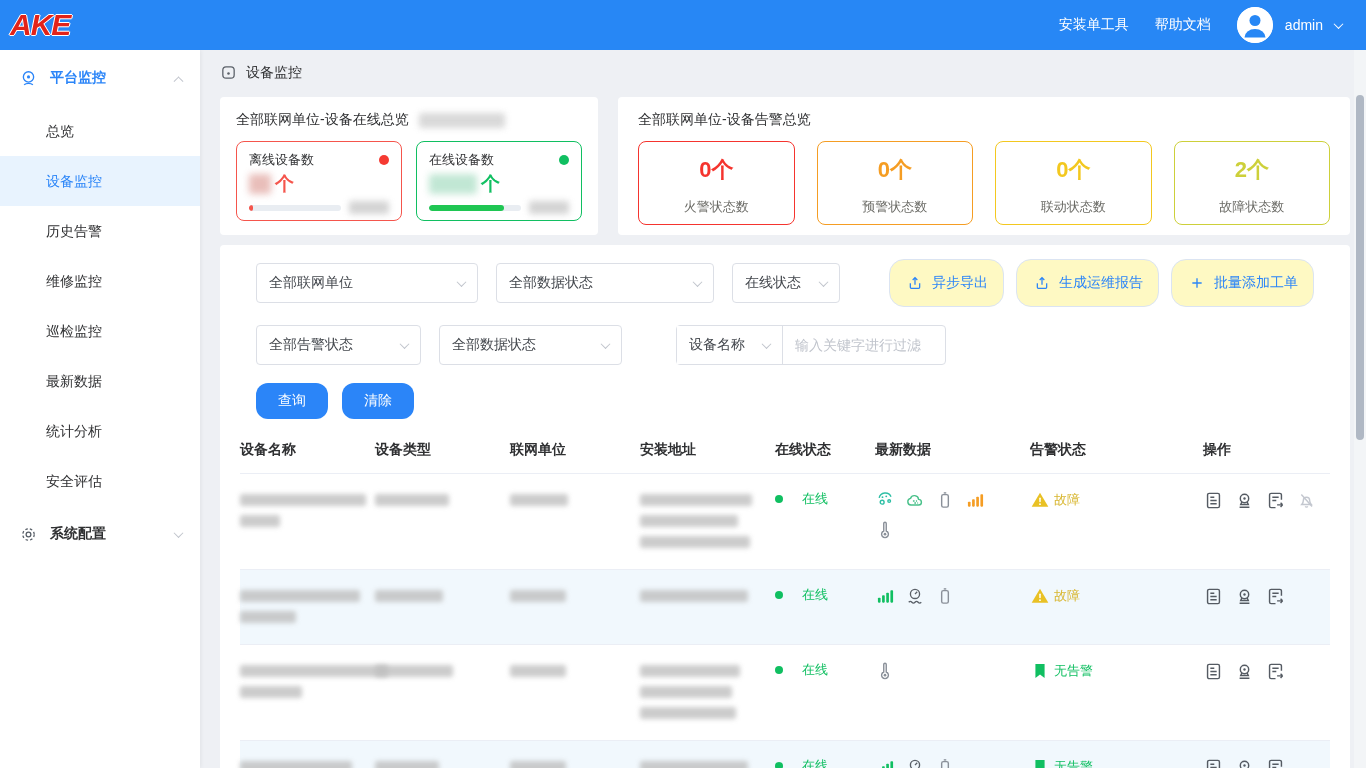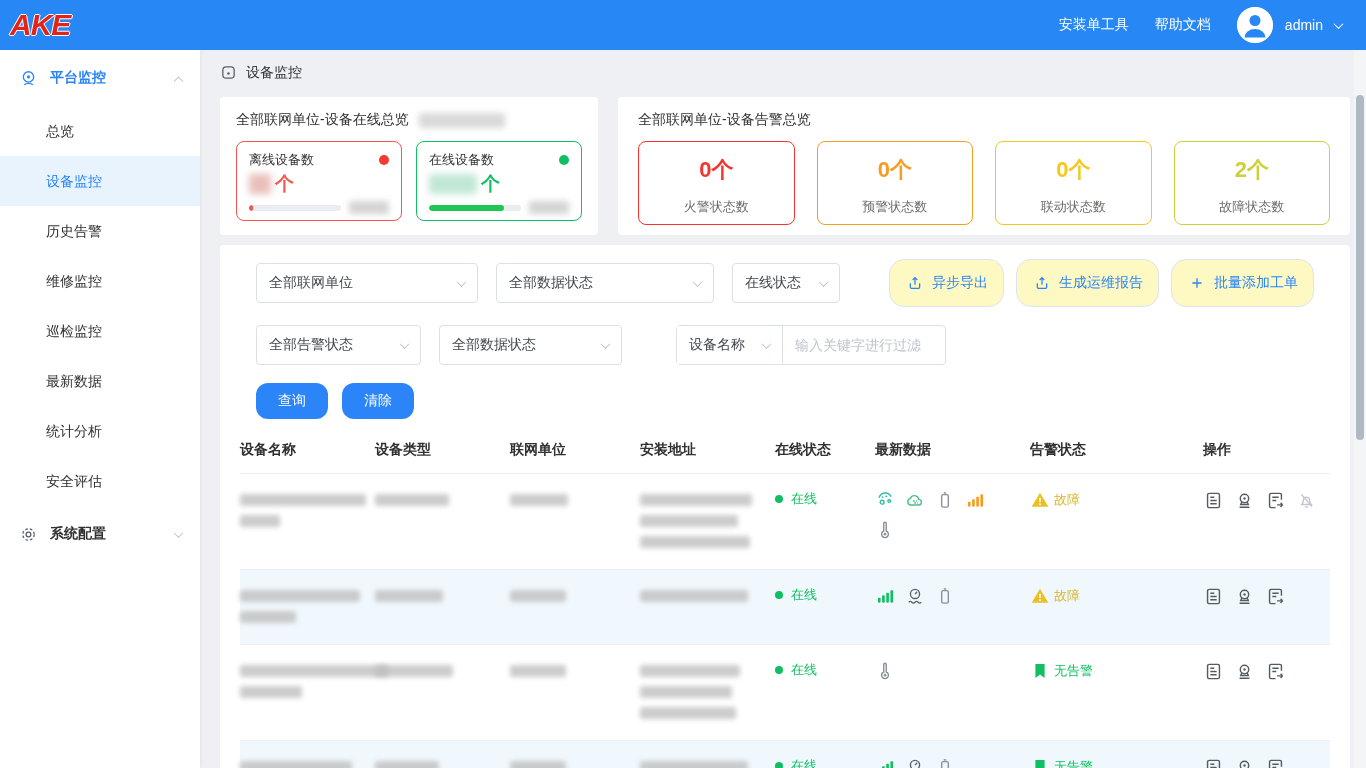--- a/index.html
+++ b/index.html
@@ -91,21 +91,21 @@
     border:1px solid #dbe4f2; border-radius:15px; background:#fef9c3; color:#2b85f8; font-size:14px;
     font-family:inherit; cursor:pointer; }
   .primary-btn{ height:36px; padding:0 22px; background:#2b85f8; border:none; border-radius:12px;
     color:#ffffff; font-size:14px; font-family:inherit; cursor:pointer; margin-right:14px; }
 
   
   table{ border-collapse:collapse; table-layout:fixed; width:calc(100% - 40px); margin:6px 20px 0; }
   thead th{ text-align:left; font-weight:700; color:#303133; font-size:14px; padding:12px 4px 14px 0; }
   tbody td{ vertical-align:top; padding:16px 4px 12px 0; border-top:1px solid #ebeef5; font-size:13px; color:#606266; }
   tr.striped td{ background:#f1f8fd; }
-  .status-cell{ display:flex; align-items:center; gap:8px; color:#10bf61; }
+  .status-cell{ display:flex; align-items:center; gap:19px; color:#10bf61; }
   .gdot{ width:8px; height:8px; border-radius:50%; background:#10bf61; flex:none; }
   .data-icons{ display:flex; flex-wrap:wrap; gap:10px; width:116px; align-items:center; }
   .ticon{ display:inline-flex; width:20px; height:20px; align-items:center; justify-content:center; }
   .alarm-cell{ display:flex; align-items:center; gap:4px; }
   .alarm-cell.fault{ color:#d8b62f; }
   .alarm-cell.none{ color:#10bf61; }
   .ops{ display:flex; gap:11px; align-items:center; }
   .ops .ticon{ cursor:pointer; }
 
   

